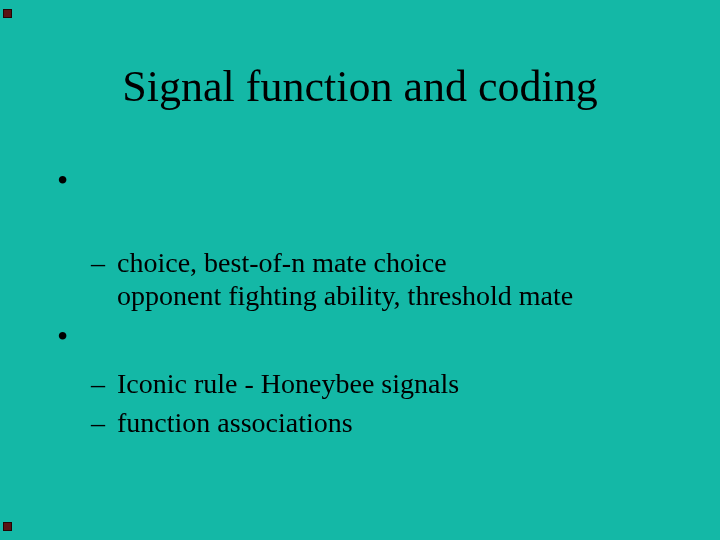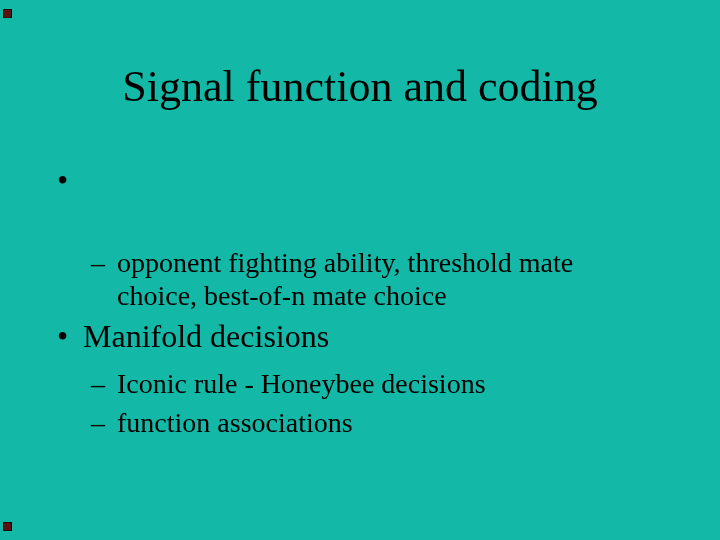--- a/index.html
+++ b/index.html
@@ -82,36 +82,33 @@
 
   <div class="slide-title">Signal function and coding</div>
 
   <div class="item l1 pos-1">
     <span class="marker">•</span>
   </div>
 
   <div class="item l2 pos-2">
     <span class="marker">–</span>
     <div class="lines">
+      <div>choice, best-of-n mate choice</div>
       <div>opponent fighting ability, threshold mate</div>
-      <div>choice, best-of-n mate choice</div>
     </div>
   </div>
 
   <div class="item l1 pos-3">
     <span class="marker">•</span>
-    <div class="lines">
-      <div>Manifold decisions</div>
-    </div>
   </div>
 
   <div class="item l2 pos-4">
     <span class="marker">–</span>
     <div class="lines">
-      <div>Iconic rule - Honeybee decisions</div>
+      <div>Iconic rule - Honeybee signals</div>
     </div>
   </div>
 
   <div class="item l2 pos-5">
     <span class="marker">–</span>
     <div class="lines">
       <div>function associations</div>
     </div>
   </div>
 

